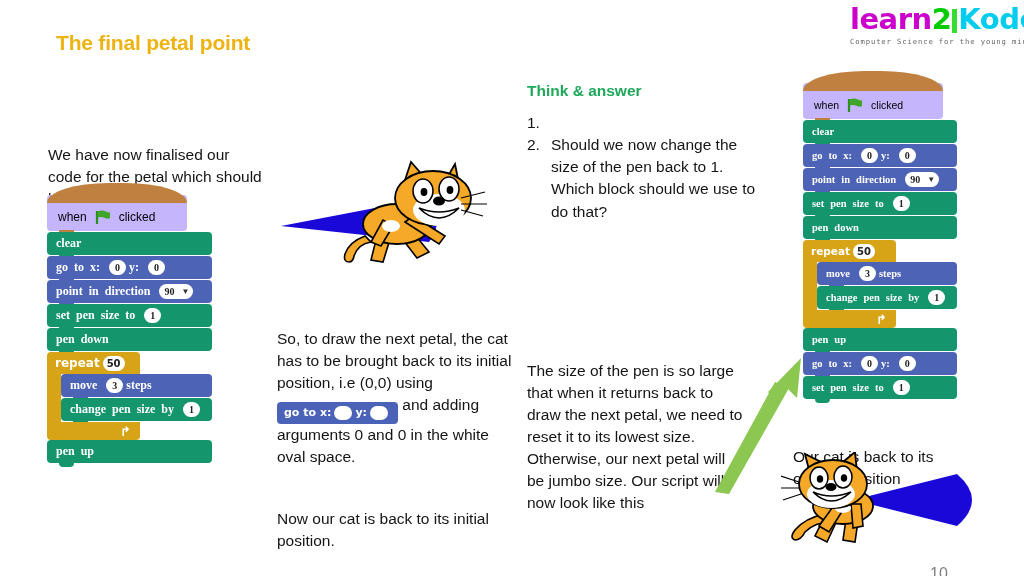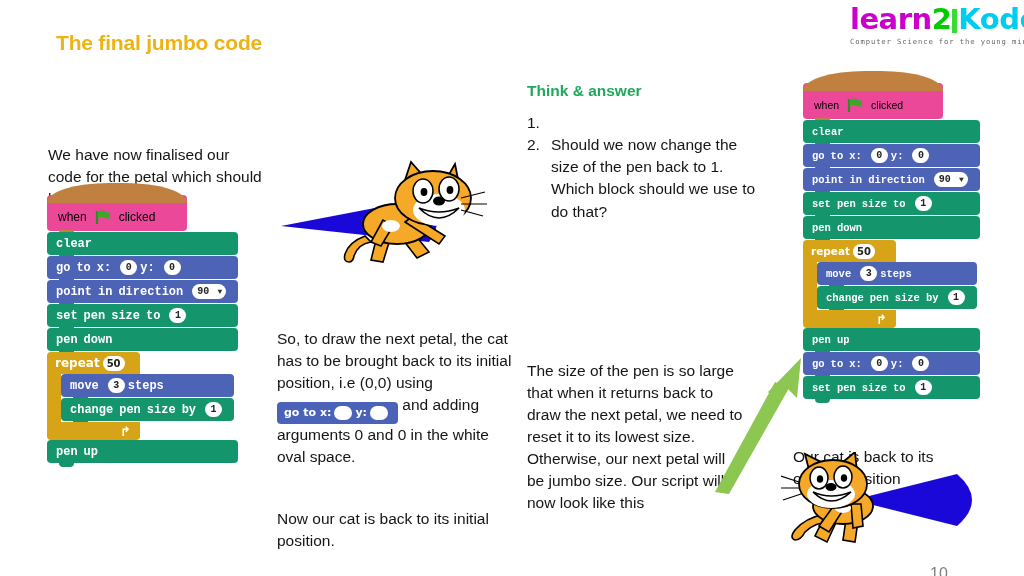--- a/index.html
+++ b/index.html
@@ -58,39 +58,39 @@
 
   .inline-wrap { display: inline-block; vertical-align: -6px; }
 
   
   .script { position: absolute; }
   #script-left  { left: 47px;  top: 185px; }
   #script-right { left: 803px; top: 73px; }
 
   .blk {
     position: relative;
-    font-family: Liberation Mono, monospace;
+    font-family: Liberation Serif, serif;
     font-weight: bold; color: #ffffff;
     display: flex; align-items: center;
     padding: 0 9px; white-space: nowrap;
     border-radius: 4px;
     margin-bottom: 1px;
   }
   .blk::after {
     content: ""; position: absolute; left: 12px; bottom: -4px;
     width: 15px; height: 5px; border-radius: 0 0 4px 4px;
     background: inherit;
   }
   .blk .w { margin-right: 6px; }
   .blk .w:last-child { margin-right: 0; }
 
   
   .hat {
     position: relative; width: 140px; height: 36px;
-    background: #ec4899; border-radius: 4px;
+    background: #c4b5fd; border-radius: 4px;
     display: flex; align-items: flex-end; padding: 0 0 4px 11px;
   }
   .hat-top {
     position: absolute; left: 0; top: -12px; width: 140px; height: 20px;
     background: #c08040;
     border-radius: 68px 68px 0 0 / 22px 22px 0 0;
   }
   .hat-inner { position: relative; display: flex; align-items: center; z-index: 2; height: 20px; }
   .hat::after {
     content: ""; position: absolute; left: 12px; bottom: -4px;
@@ -169,21 +169,21 @@
 </head>
 <body>
 
 <div class="slide">
 
   <div class="logo">
     <div class="logo-word"><span class="lg-learn">learn</span><span class="lg-2">2</span><span class="lg-kbar"></span><span class="lg-ode">K</span><span class="lg-ode">ode</span></div>
     <div class="logo-tag">Computer Science for the young minds</div>
   </div>
 
-  <div class="title">The final jumbo code</div>
+  <div class="title">The final petal point</div>
 
   <div class="bodytext" id="col1-text">We have now finalised our code for the petal which should look like this</div>
 
   <div class="script" id="script-left">
       <div style="position: relative; margin-bottom: 1px; padding-top: 10px;">
         <div class="hat" style="font-size: 12px;">
           <div class="hat-top"></div>
           <div class="hat-inner">
             <span class="w">when</span>
             <span class="flag">

